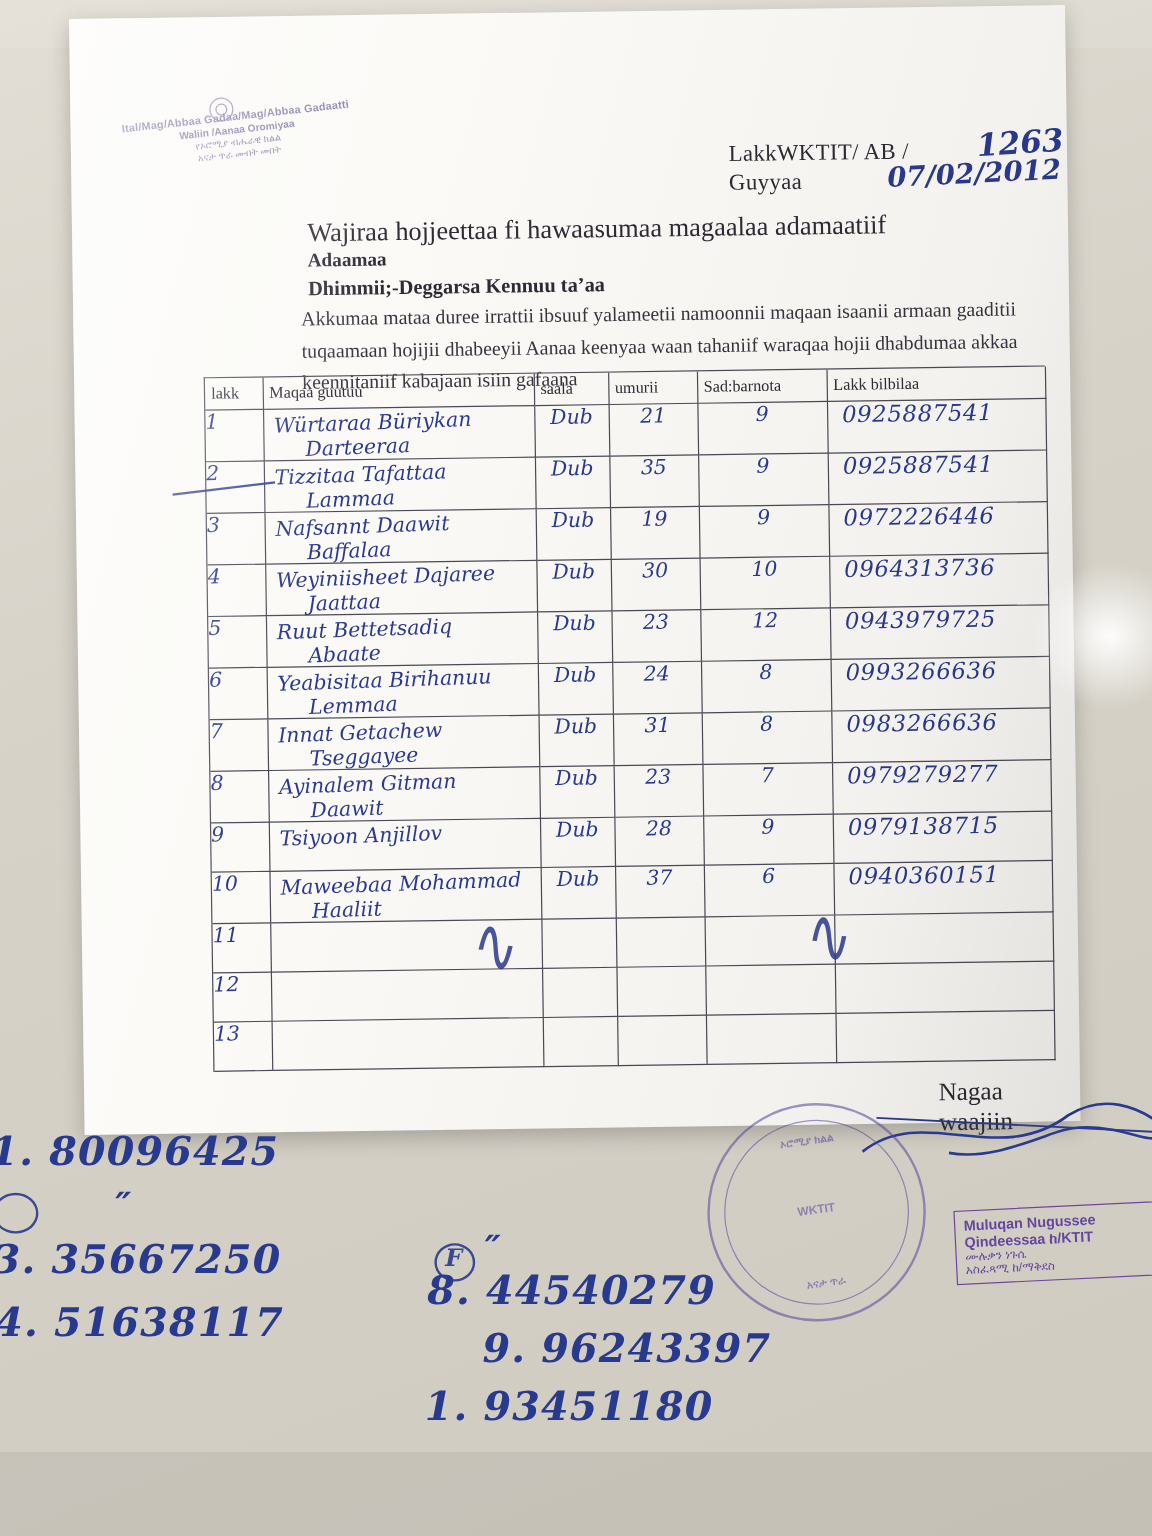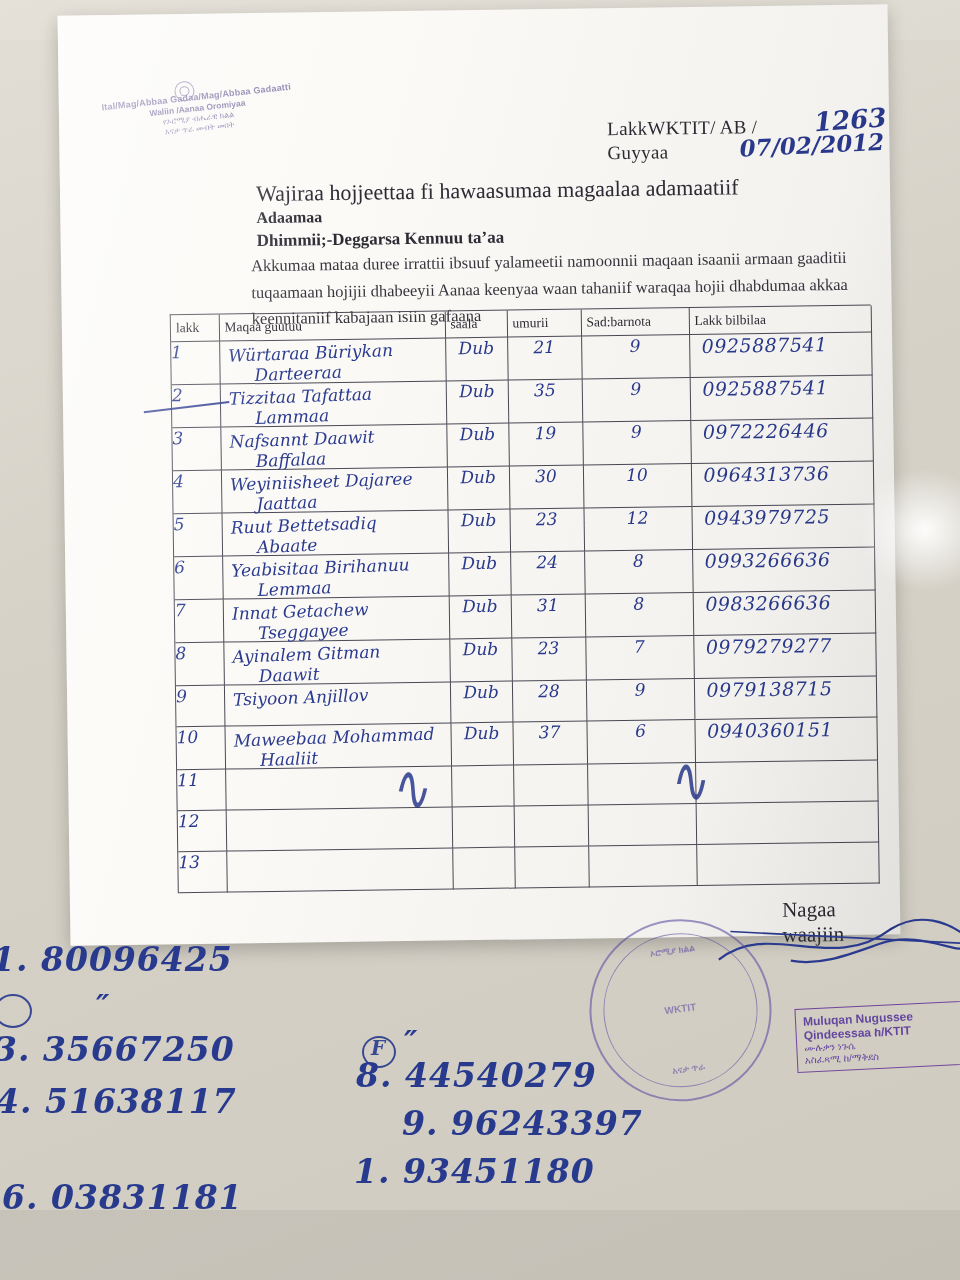--- a/index.html
+++ b/index.html
@@ -583,23 +583,20 @@
   </div>
   <div class="note mid" style="left:96px; top:988px;">
     <span>″</span>
   </div>
   <div class="note big" style="left:-6px; top:1030px;">
     <span>3.</span> <span>35667250</span>
   </div>
   <div class="note big" style="left:-4px; top:1082px;">
     <span>4.</span> <span>51638117</span>
   </div>
-  <div class="note big" style="left:2px; top:1178px;">
-    <span>6.</span> <span>03831181</span>
-  </div>
 
   <div class="note mid" style="left:404px; top:1024px;">
     <span>″</span>
   </div>
   <div class="note big" style="left:356px; top:1056px;">
     <span>8.</span> <span>44540279</span>
   </div>
   <div class="note big" style="left:362px; top:1104px;margin-left:40px;">
     <span>9.</span> <span>96243397</span>
   </div>

